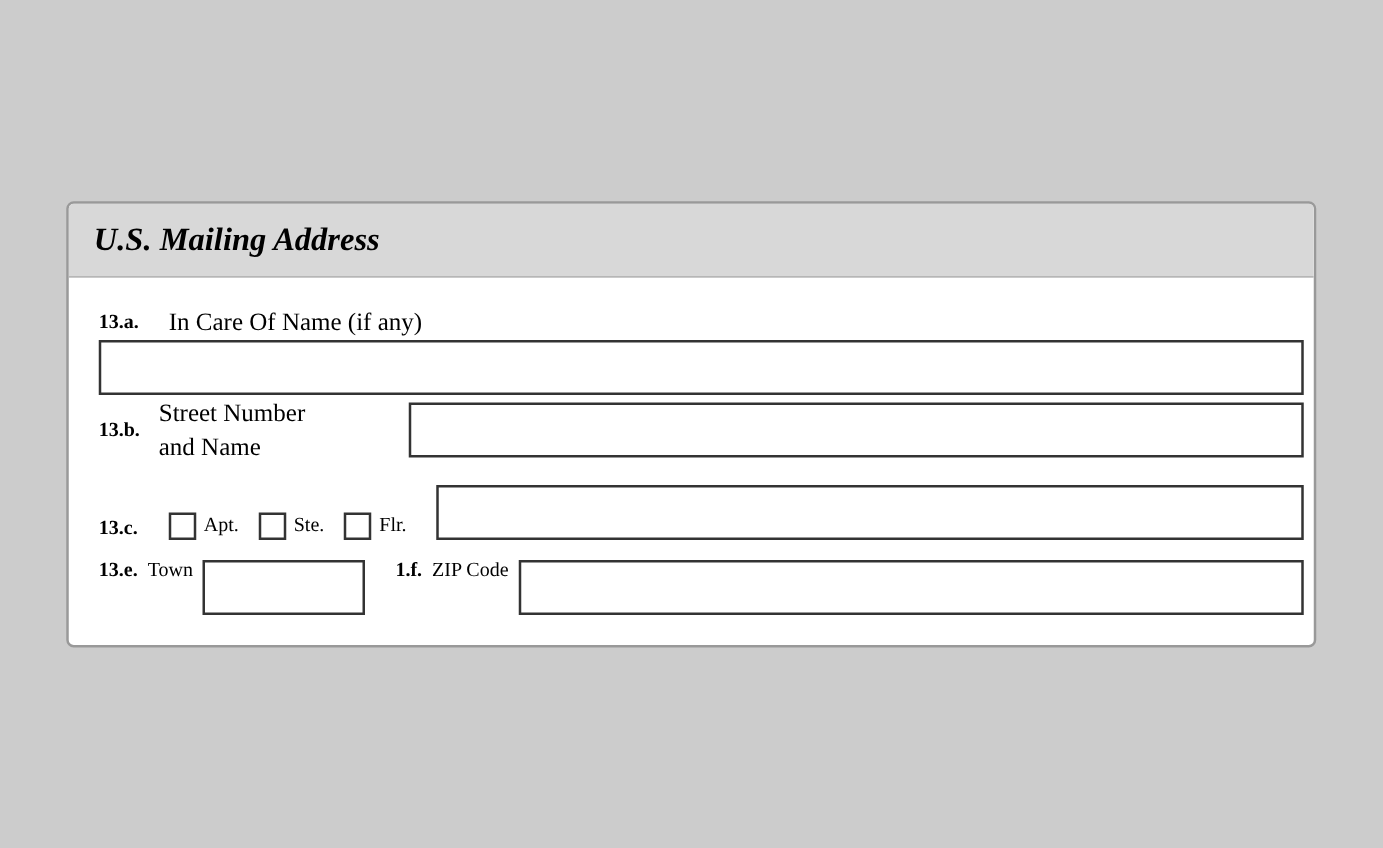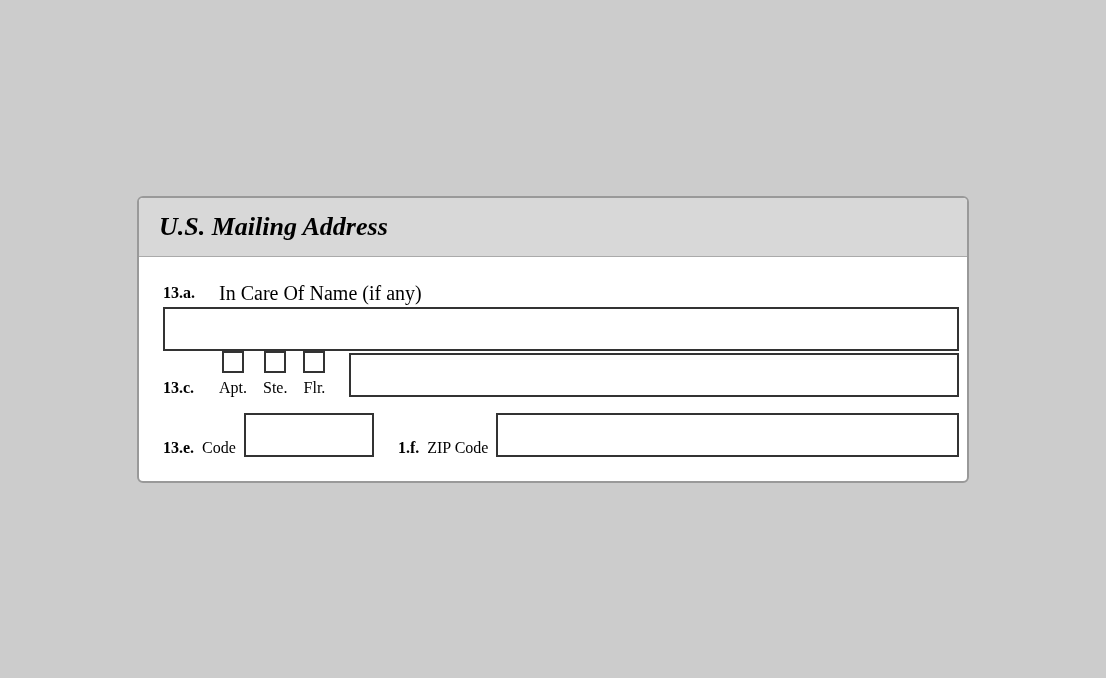--- a/index.html
+++ b/index.html
@@ -14,21 +14,21 @@
       justify-content: center;
       align-items: center;
       min-height: 100vh;
       font-family: 'Times New Roman', Times, serif;
     }
 
     .form-card {
       background: #fff;
       border: 2px solid #999;
       border-radius: 6px;
-      width: 832px;
+      width: 1000px;
       overflow: hidden;
     }
 
     .form-header {
       background: #d8d8d8;
       padding: 14px 20px;
       border-bottom: 1px solid #aaa;
     }
 
     .form-header h1 {
@@ -100,21 +100,20 @@
       align-items: flex-end;
       margin-bottom: 16px;
       gap: 0;
     }
 
     .checkbox-group {
       display: flex;
       align-items: center;
       gap: 6px;
       margin-right: 16px;
-      flex-direction: column;
     }
 
     .checkbox-box {
       width: 22px;
       height: 22px;
       border: 2px solid #333;
       background: #fff;
       display: inline-block;
       flex-shrink: 0;
     }
@@ -129,21 +128,21 @@
       border: 2px solid #333;
       background: #fff;
       font-size: 14px;
       padding: 4px 6px;
       margin-left: 8px;
     }
 
     
     .row-13ef {
       display: flex;
-      align-items: flex-end;
+      align-items: flex-start;
       gap: 0;
       margin-bottom: 0;
     }
 
     .state-input {
       width: 130px;
       height: 44px;
       border: 2px solid #333;
       background: #fff;
       font-size: 14px;
@@ -185,20 +184,28 @@
   <div class="form-body">
 
     <div class="row-13a">
       <div class="top-part">
         <span class="field-label-num">13.a.</span>
         <span class="field-label-text">In Care Of Name (if any)</span>
       </div>
       <input class="field-input-full" type="text" placeholder="" style="">
     </div>
 
+    <div class="form-row" style="align-items: center;">
+      <span class="field-label-num">13.b.</span>
+      <span class="field-label-text" style="line-height:1.35;">
+        <span>Street Number</span><br>
+        <span>and Name</span>
+      </span>
+      <input class="field-input" type="text" placeholder="" style="">
+    </div>
 
     <div class="row-13c">
       <span class="field-label-num" style="margin-right:8px;">13.c.</span>
       <div class="checkbox-group">
         <span class="checkbox-box"></span>
         <span class="checkbox-label">Apt.</span>
       </div>
       <div class="checkbox-group">
         <span class="checkbox-box"></span>
         <span class="checkbox-label">Ste.</span>
@@ -206,21 +213,21 @@
       <div class="checkbox-group">
         <span class="checkbox-box"></span>
         <span class="checkbox-label">Flr.</span>
       </div>
       <input class="flr-input" type="text" placeholder="" style="">
     </div>
 
 
     <div class="row-13ef">
       <span class="inline-label">13.e.</span>
-      <span class="inline-label-normal" style="margin-left:8px;">Code</span>
+      <span class="inline-label-normal" style="margin-left:8px;">Town</span>
       <input class="state-input" type="text" placeholder="" style="">
       <span class="inline-label">1.f.</span>
       <span class="inline-label-normal" style="margin-left:8px;">ZIP Code</span>
       <input class="zip-input" type="text" placeholder="" style="">
     </div>
 
   </div>
 </div>
 
 </body></html>

